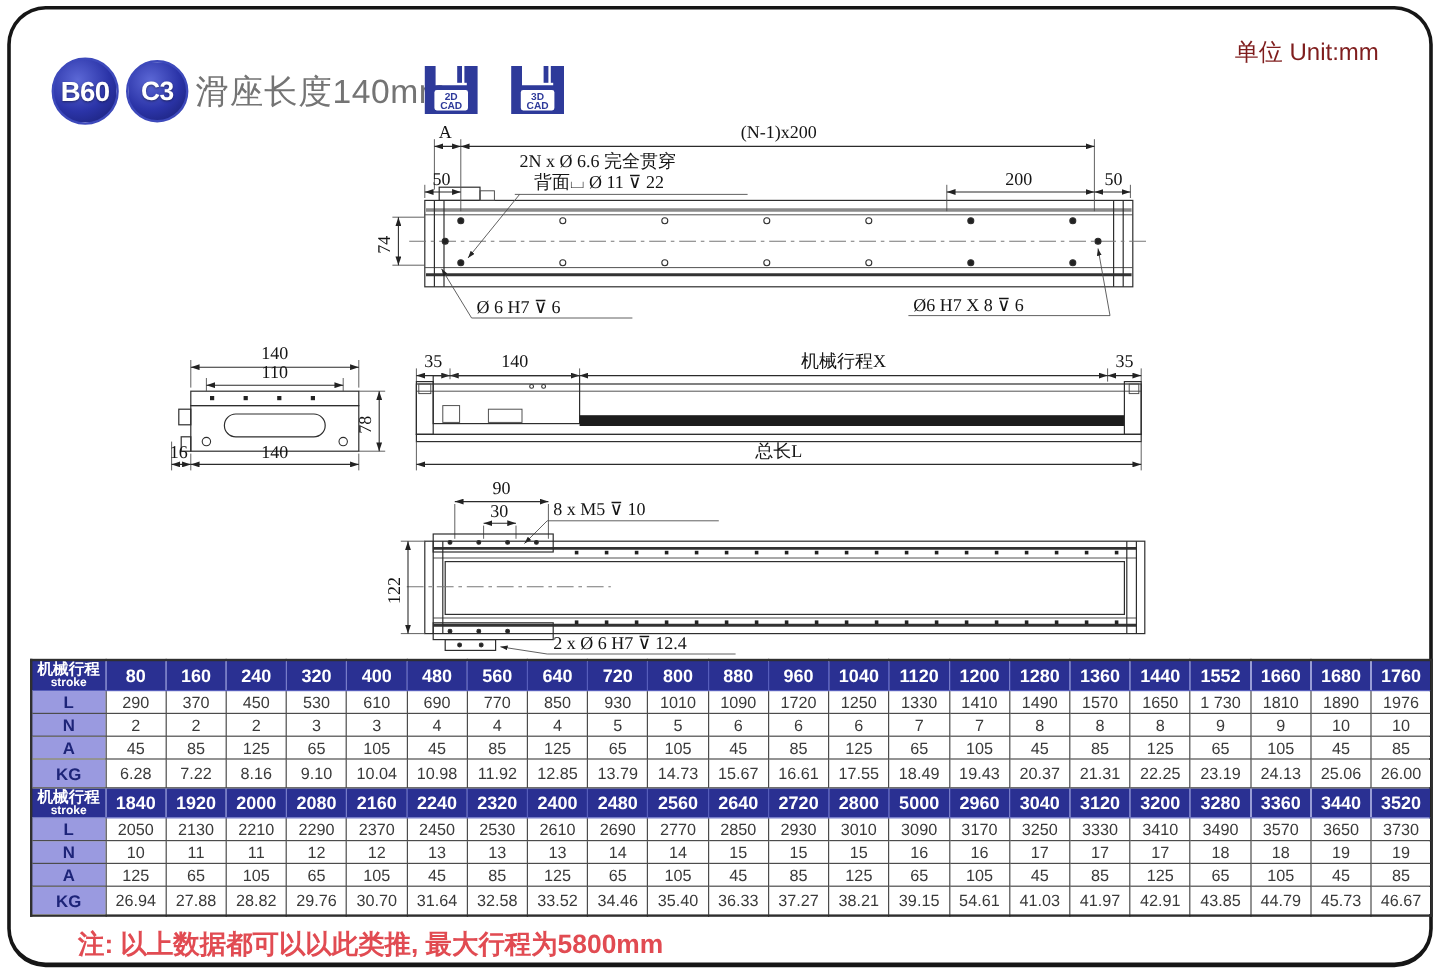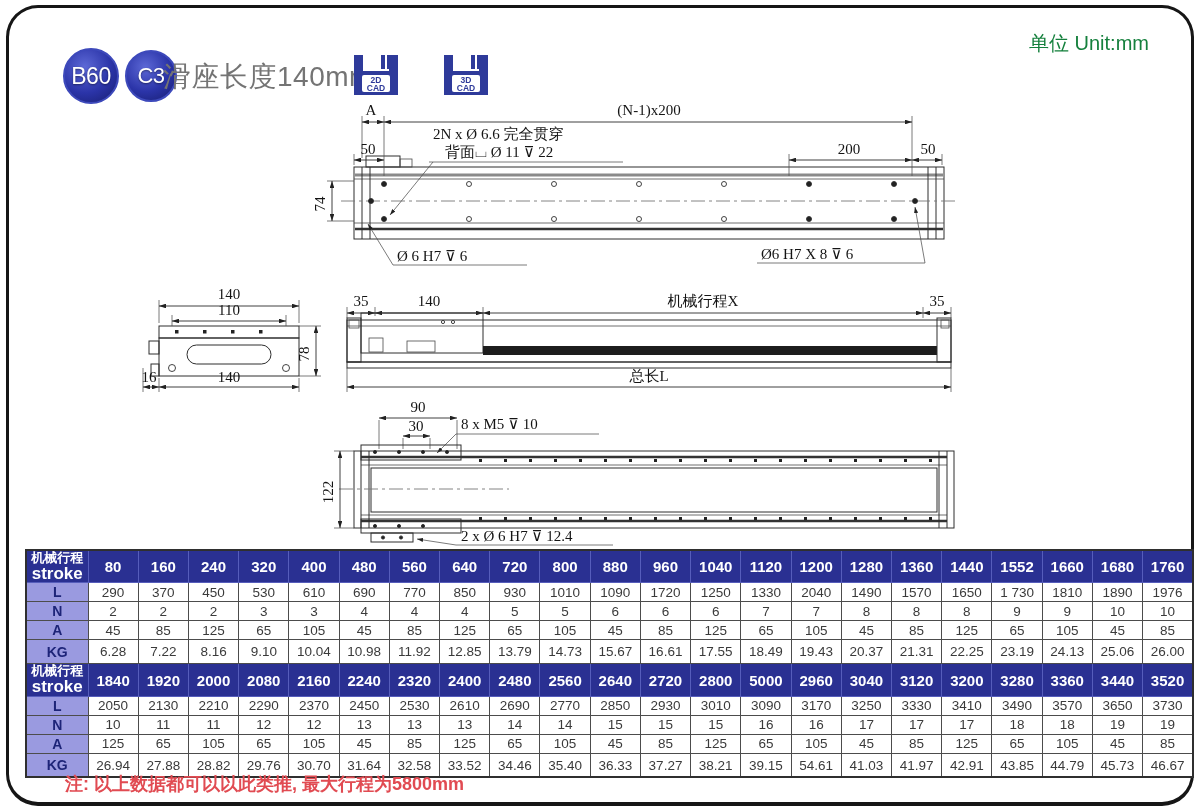--- a/index.html
+++ b/index.html
@@ -8,30 +8,30 @@
     font-family:"Liberation Sans","DejaVu Sans",sans-serif;
     -webkit-font-smoothing:antialiased;
   }
   .panel{
     position:absolute;left:6px;top:5px;width:1182px;height:794px;
     border:3px solid #161616;border-bottom-width:4px;border-radius:32px;background:#fff;
   }
   
   .badge{
     position:absolute;border-radius:50%;display:flex;align-items:center;justify-content:center;
-    color:#fff;font-weight:normal;letter-spacing:-0.5px;
+    color:#fff;font-weight:bold;letter-spacing:-0.5px;
     background:radial-gradient(circle at 38% 32%, #5c68d6 0%, #2b34a8 55%, #171d6e 100%);
-    border:2px solid #3d49bb;text-shadow:0 1px 2px rgba(0,0,0,.45);margin-left:20px;
+    border:2px solid #3d49bb;text-shadow:0 1px 2px rgba(0,0,0,.45);
   }
   .badge.b60{left:34px;top:40px;width:52px;height:52px;font-size:23px;}
   .badge.c3{left:96px;top:42px;width:48px;height:48px;font-size:22px;}
   .page-title{position:absolute;left:154px;top:50px;font-size:28px;color:#747474;letter-spacing:0.5px;}
   .cad-btn{position:absolute;top:45px;width:50px;height:44px;cursor:pointer;}
-  .cad-btn.c2d{left:342px;} .cad-btn.c3d{left:432px;}
-  .unit-label{position:absolute;right:42px;top:22px;font-size:20px;color:#15803d;}
+  .cad-btn.c2d{left:342px;} .cad-btn.c3d{left:414px;}
+  .unit-label{position:absolute;right:42px;top:22px;font-size:20px;color:#7f1d1d;}
   
   svg.drawings{position:absolute;left:0;top:0;}
   .dimtxt{font-family:"Liberation Serif","DejaVu Serif",serif;font-size:15px;fill:#141414;}
   .ln{stroke:#2e2e2e;stroke-width:1;fill:none;}
   .ln.thin{stroke-width:0.8;stroke:#4a4a4a;}
   .ln.heavy{stroke-width:2.4;stroke:#333;}
   .ln.gray{stroke-width:3;stroke:#8a8a8a;}
   .dim{stroke:#2b2b2b;stroke-width:0.9;fill:none;}
   .ext{stroke:#4f4f4f;stroke-width:0.75;fill:none;}
   .cl{stroke:#777;stroke-width:0.9;stroke-dasharray:14 4 3 4;fill:none;}
@@ -43,27 +43,27 @@
     border-collapse:collapse;table-layout:fixed;border:2px solid #2f2f2f;
   }
   table.spec th,table.spec td{
     border:1px solid #4c4c4c;text-align:center;vertical-align:middle;
     padding:0;white-space:nowrap;overflow:hidden;
   }
   tr.hdr-row{height:18px;}
   tr.hdr-row th{background:#2a3092;color:#ffffff;font-size:15px;font-weight:bold;border-color:#565dbb;}
   th.corner{line-height:1.05;}
   th.corner .cn{font-size:13px;font-weight:bold;}
-  th.corner .en{font-size:17px;font-weight:bold;}
+  th.corner .en{font-size:10px;font-weight:bold;}
   tr.val-row{height:19px;}
   tr.kg-row{height:24px;}
   td.lbl-cell{background:#9a9ae0;color:#1d2478;font-weight:bold;font-size:14px;}
   td.val-cell{background:#fff;color:#3a3a3a;font-size:13.5px;}
   
-  .note{position:absolute;left:56px;top:764px;font-size:18px;font-weight:bold;color:#e14b52;}
+  .note{position:absolute;left:56px;top:764px;font-size:22px;font-weight:bold;color:#e14b52;}
 </style>
 </head>
 <body>
 
 <div class="panel">
 
   <div class="badge b60">
       <span>B60</span>
     </div>
   <div class="badge c3">
@@ -401,21 +401,21 @@
           <td class="val-cell">610</td>
           <td class="val-cell">690</td>
           <td class="val-cell">770</td>
           <td class="val-cell">850</td>
           <td class="val-cell">930</td>
           <td class="val-cell">1010</td>
           <td class="val-cell">1090</td>
           <td class="val-cell">1720</td>
           <td class="val-cell">1250</td>
           <td class="val-cell">1330</td>
-          <td class="val-cell">2040</td>
+          <td class="val-cell">1410</td>
           <td class="val-cell">1490</td>
           <td class="val-cell">1570</td>
           <td class="val-cell">1650</td>
           <td class="val-cell">1 730</td>
           <td class="val-cell">1810</td>
           <td class="val-cell">1890</td>
           <td class="val-cell">1976</td>
         </tr>
         <tr class="val-row">
           <td class="lbl-cell">N</td>

